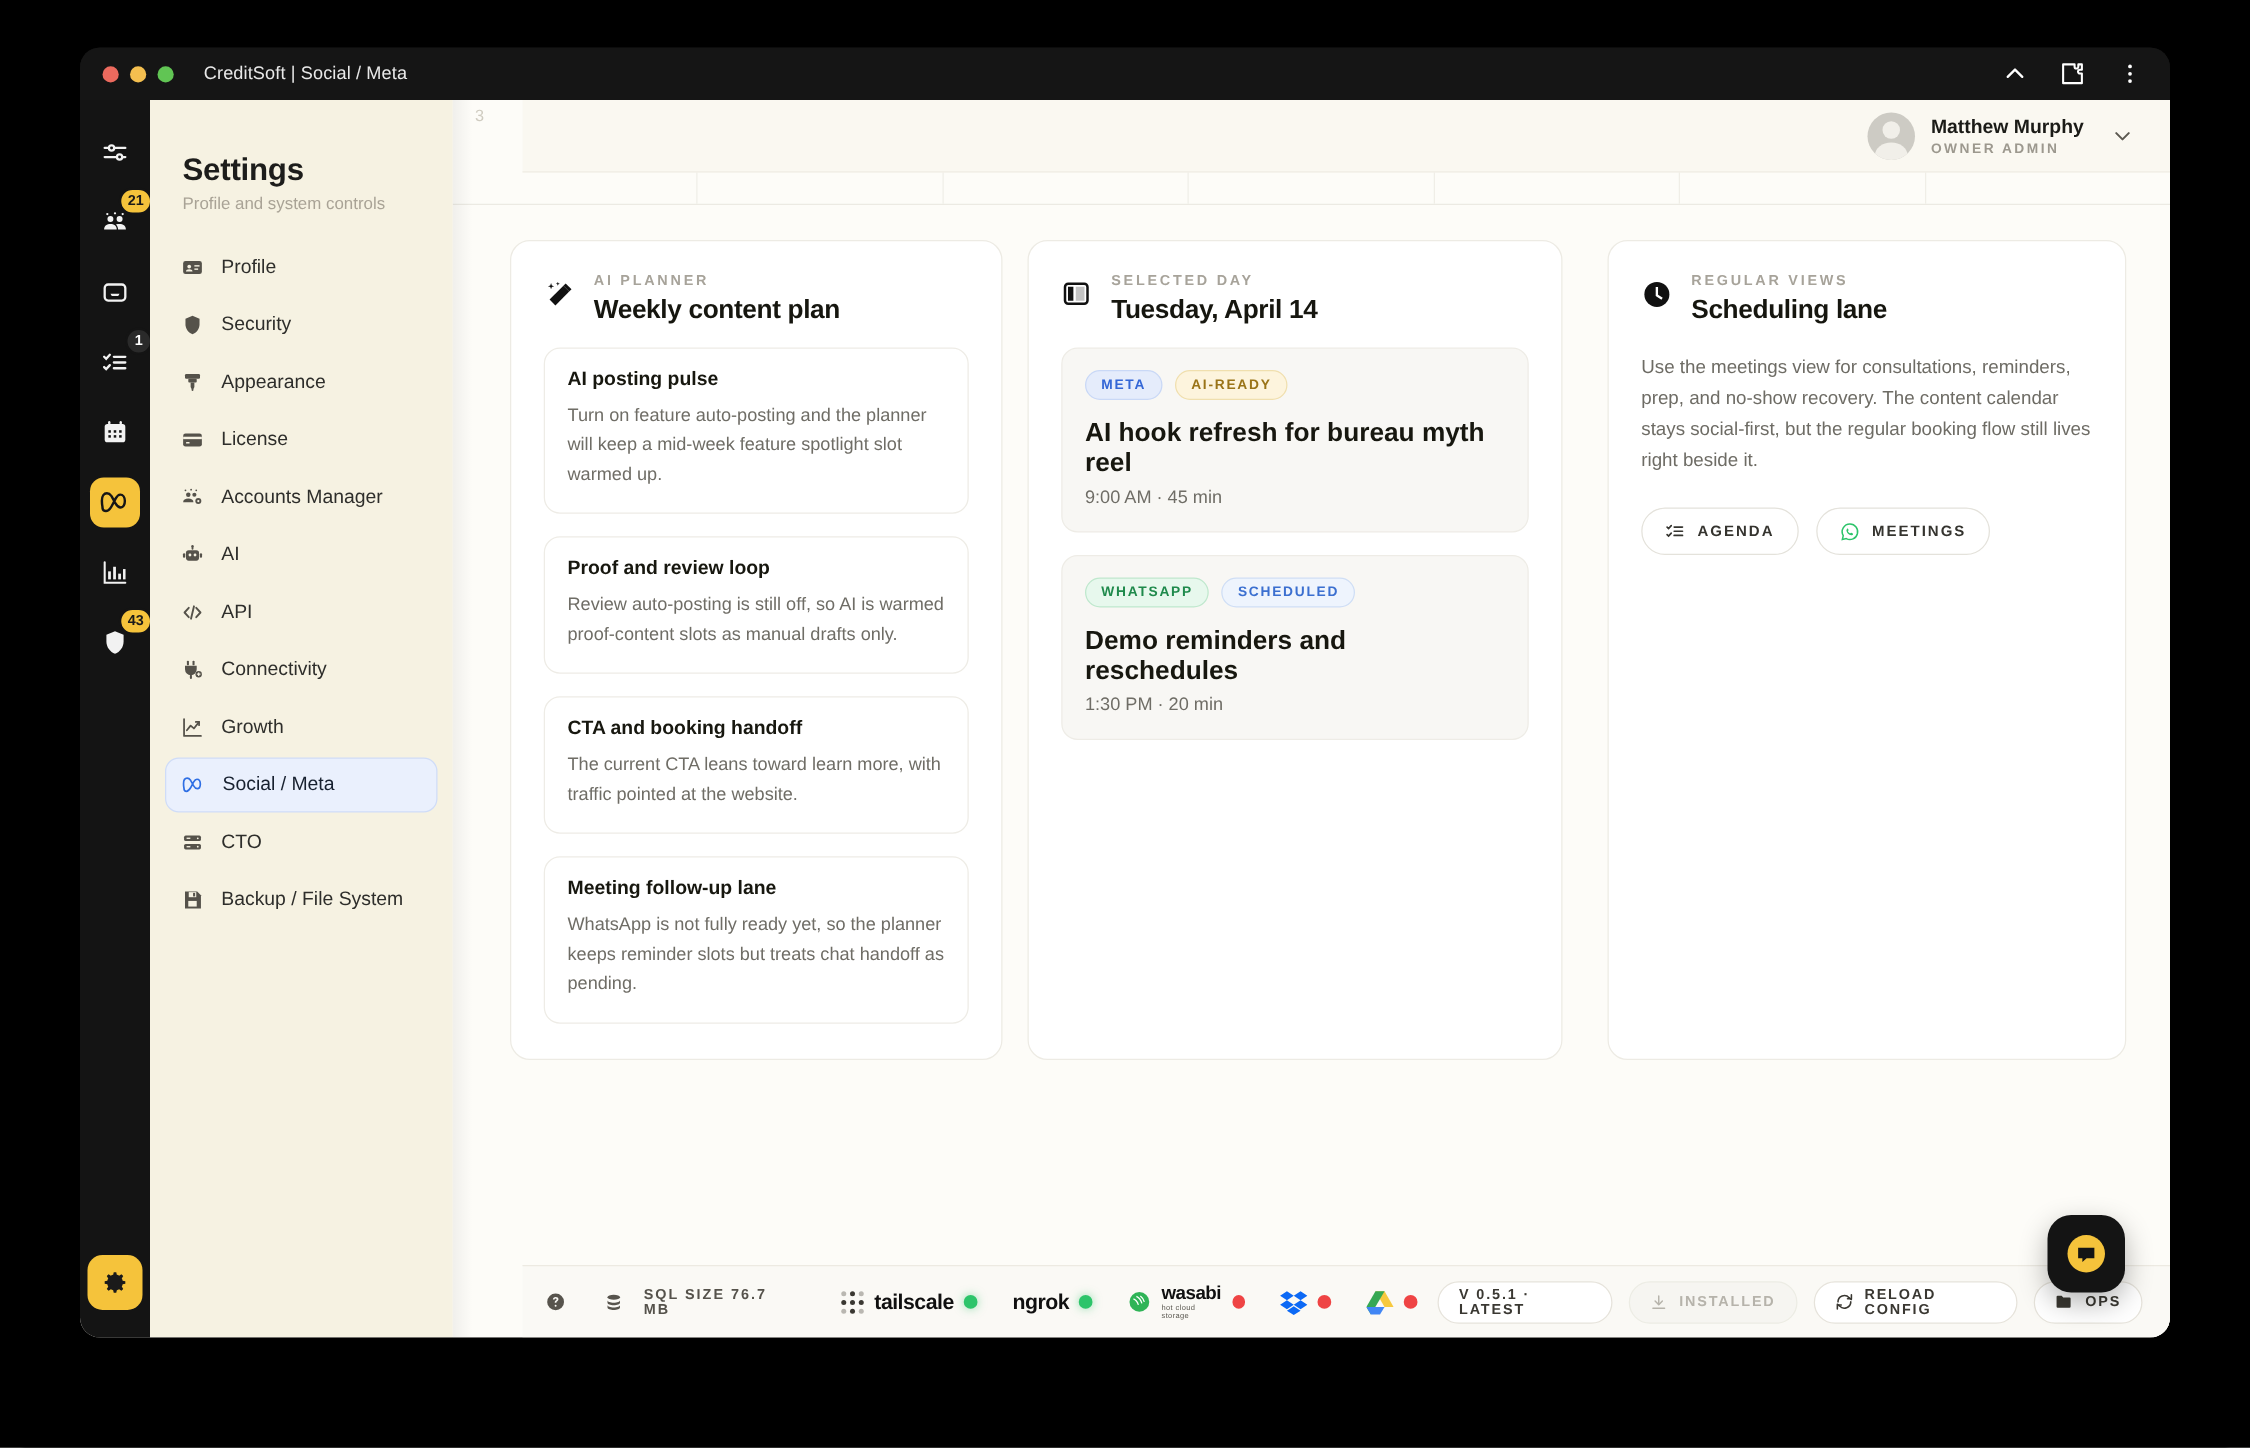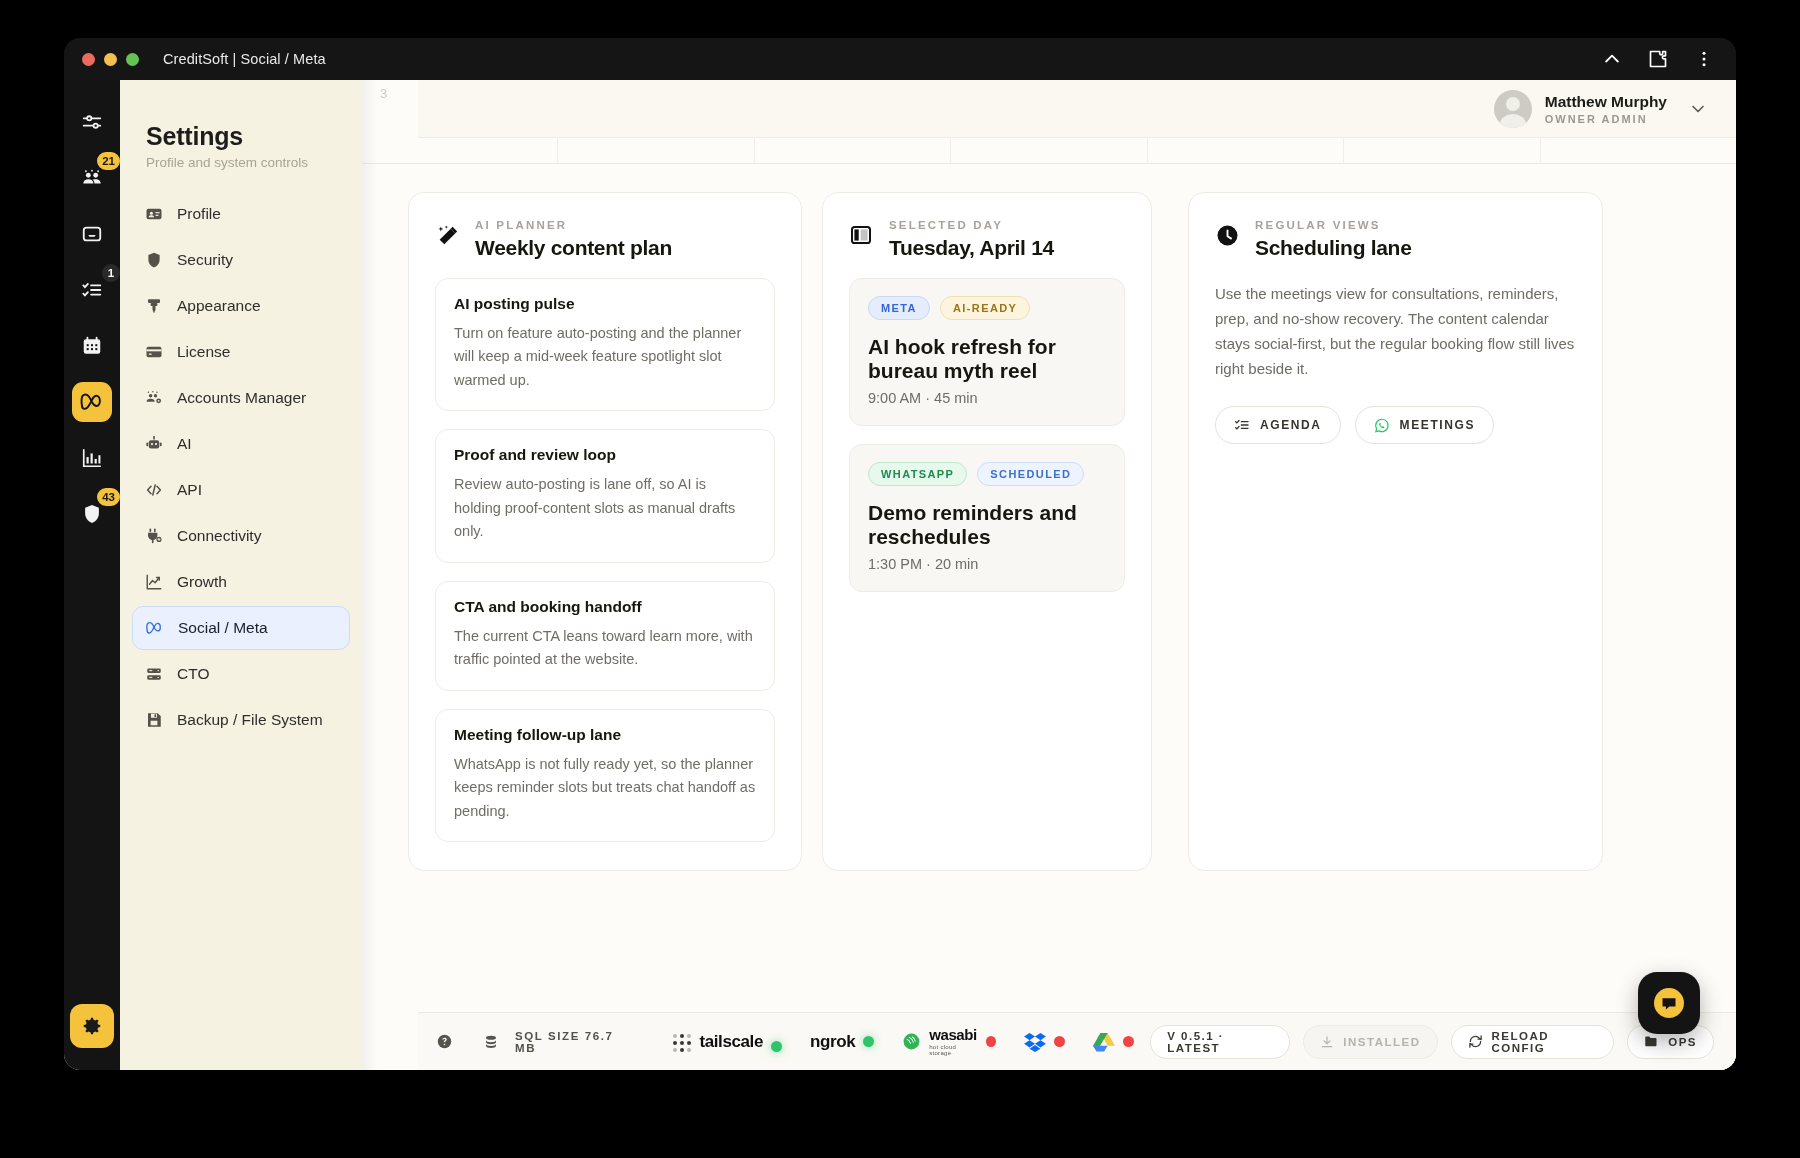--- a/index.html
+++ b/index.html
@@ -88,21 +88,21 @@
   .cal-cell { flex:1; border-right:1px solid #f0eee7; padding: 4px 0 0 18px; position:relative; }
   .cal-cell:last-child { border-right:none; }
   .cal-num { font-size: 13px; color:#cfcbc0; }
 
   .cards { display:flex; gap: 20px; padding: 28px 26px 0 46px; }
   .card {
     background:#fff; border:1px solid #edebe4; border-radius:16px;
     padding: 26px 26px 28px;
   }
   .card.one { width: 394px; }
-  .card.two { width: 330px; }
+  .card.two { width: 428px; }
   .card.three { width: 415px; margin-left: 16px; }
   .card-head { display:flex; gap:14px; align-items:flex-start; }
   .card-ico { width:26px; height:26px; flex:none; margin-top:4px; color:#111; }
   .card-eyebrow { font-size:11.5px; letter-spacing:2.2px; color:#a7a39a; font-weight:600; }
   .card-title { font-size:21px; font-weight:700; color:#16160f; margin-top:5px; letter-spacing:-.3px;}
 
   .sub { border:1px solid #eeece6; border-radius:13px; padding:16px 18px 18px; margin-top:18px; }
   .sub-t { font-size:15.5px; font-weight:700; color:#17170f; }
   .sub-d { font-size:14.5px; line-height:1.62; color:#6f6d66; margin-top:9px; }
 
@@ -481,21 +481,21 @@
               <div class="card-eyebrow">AI PLANNER</div>
               <div class="card-title">Weekly content plan</div>
             </div>
           </div>
           <div class="sub">
             <div class="sub-t">AI posting pulse</div>
             <div class="sub-d">Turn on feature auto-posting and the planner will keep a mid-week feature spotlight slot warmed up.</div>
           </div>
           <div class="sub">
             <div class="sub-t">Proof and review loop</div>
-            <div class="sub-d">Review auto-posting is lane off, so AI is holding proof-content slots as manual drafts only.</div>
+            <div class="sub-d">Review auto-posting is still off, so AI is warmed proof-content slots as manual drafts only.</div>
           </div>
           <div class="sub">
             <div class="sub-t">CTA and booking handoff</div>
             <div class="sub-d">The current CTA leans toward learn more, with traffic pointed at the website.</div>
           </div>
           <div class="sub">
             <div class="sub-t">Meeting follow-up lane</div>
             <div class="sub-d">WhatsApp is not fully ready yet, so the planner keeps reminder slots but treats chat handoff as pending.</div>
           </div>
         </div>
@@ -600,21 +600,21 @@
         </span>
         <span class="s-ico" style="margin-left:14px;">
           <svg width="16" height="16" viewBox="0 0 24 24" fill="currentColor">
                 <ellipse cx="12" cy="5.6" rx="7.5" ry="3"></ellipse>
                 <path d="M4.5 9.2c0 1.7 3.4 3 7.5 3s7.5-1.3 7.5-3v3c0 1.7-3.4 3-7.5 3s-7.5-1.3-7.5-3z"></path>
                 <path d="M4.5 15c0 1.7 3.4 3 7.5 3s7.5-1.3 7.5-3v3c0 1.7-3.4 3-7.5 3s-7.5-1.3-7.5-3z"></path>
               </svg>
         </span>
         <span class="s-txt">SQL SIZE  76.7 MB</span>
 
-        <span class="svc" style="margin-left:22px;align-items:flex-end;">
+        <span class="svc" style="margin-left:22px;">
           <span class="dots9">
                 <i class="l"></i>
                 <i></i>
                 <i class="l"></i>
                 <i></i>
                 <i></i>
                 <i></i>
                 <i class="l"></i>
                 <i></i>
                 <i class="l"></i>

